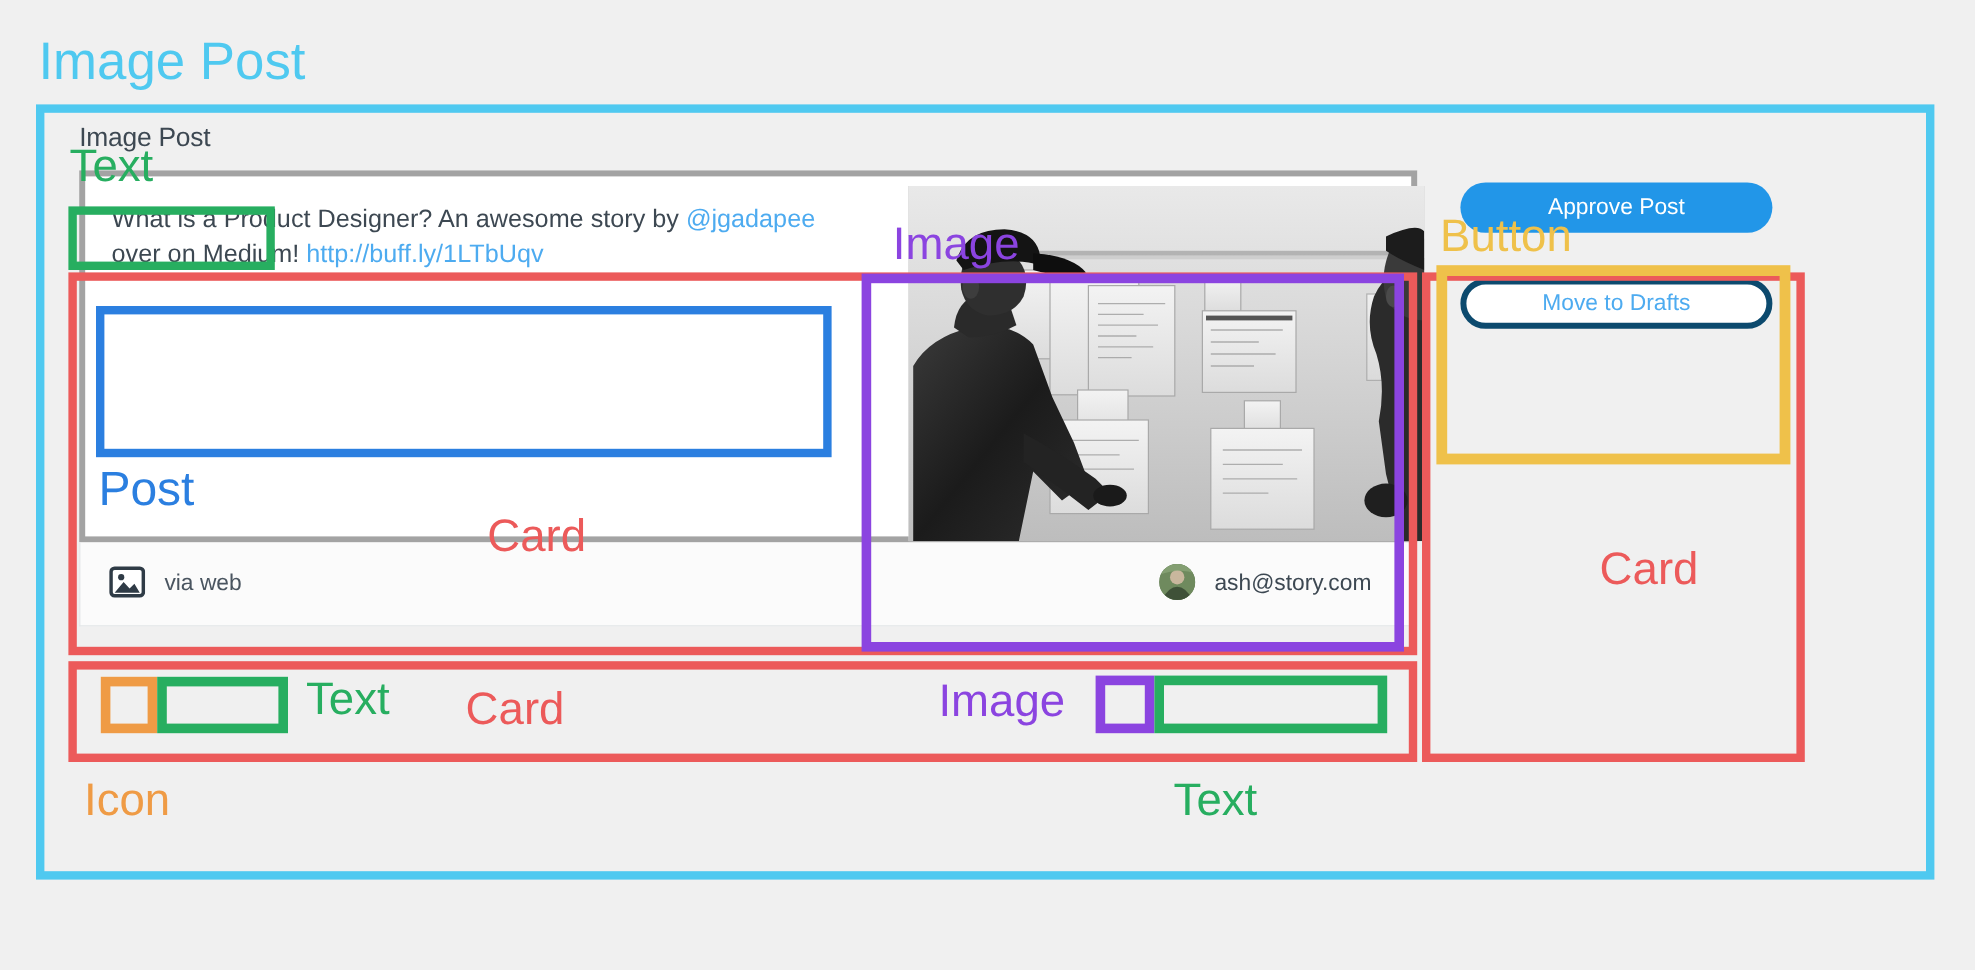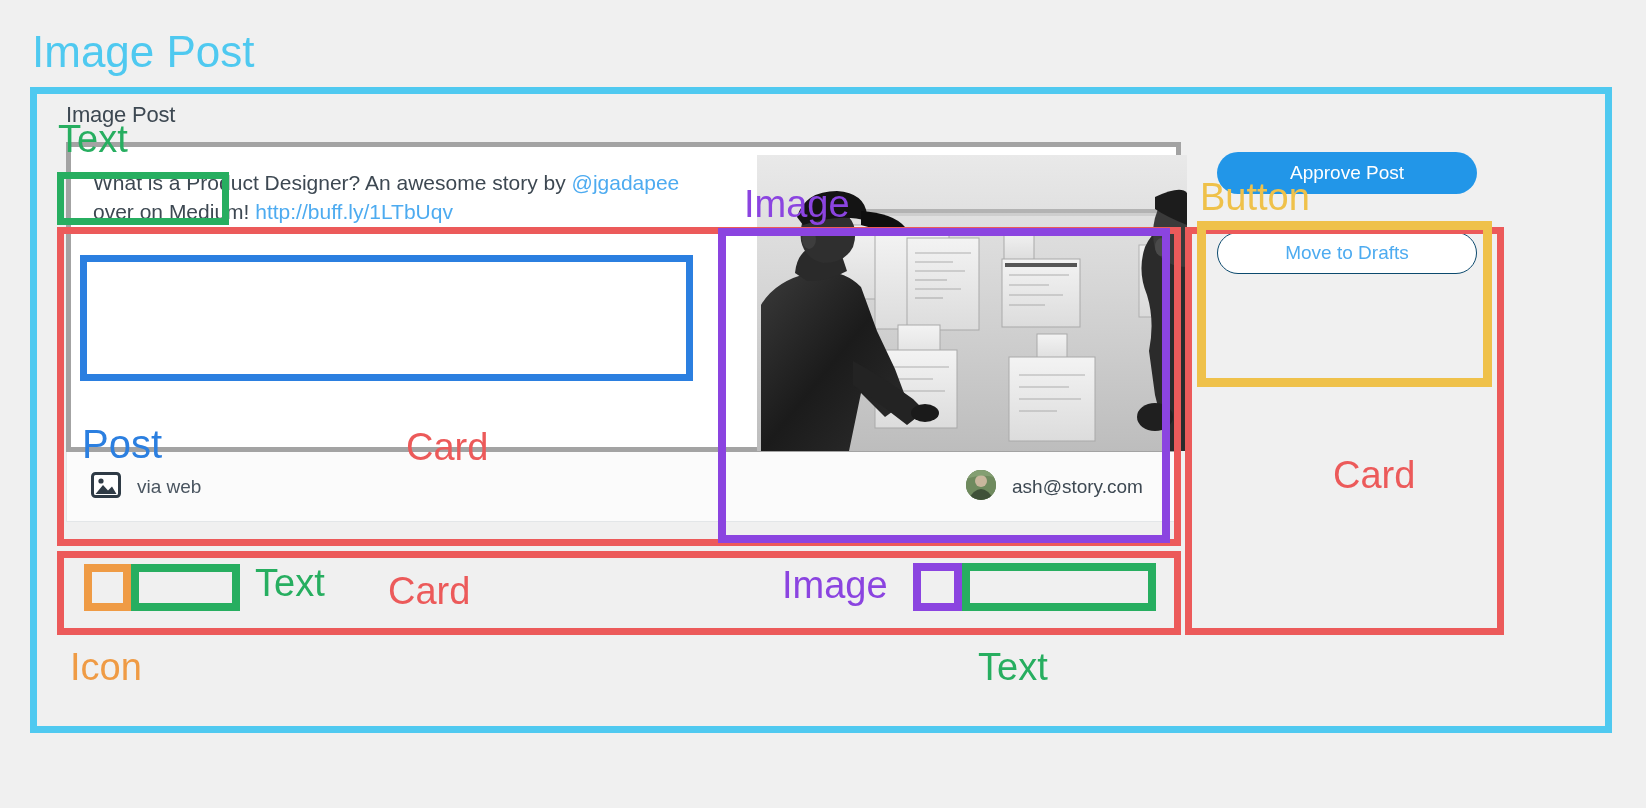--- a/index.html
+++ b/index.html
@@ -125,21 +125,21 @@
   #btn-approve{
     top:10px;
     background:#2296e8;
     color:#ffffff;
     border:none;
   }
   #btn-drafts{
     top:90px;
     background:#ffffff;
     color:#4dabf0;
-    border:1px solid #0c4a6e;
+    border:5px solid #0c4a6e;
   }
 </style>
 </head>
 <body>
 
 <div id="app-surface">
 
   <div id="post-title">Image Post</div>
 
   <div id="main-card">
@@ -288,21 +288,21 @@
 <div class="anno-box" style="left:1197px;top:221px;width:295px;height:166px;border:9px solid #EFC14A;"></div>
 
 <div class="anno-label" style="left:32px;top:30px;font-size:44px;color:#4FC9F0;">Image Post</div>
 
 <div class="anno-label" style="left:58px;top:120px;font-size:38px;color:#27AE60;">Text</div>
 
 <div class="anno-label" style="left:744px;top:185px;font-size:38px;color:#8B44E0;">Image</div>
 
 <div class="anno-label" style="left:1200px;top:178px;font-size:38px;color:#EFC14A;">Button</div>
 
-<div class="anno-label" style="left:82px;top:388px;font-size:40px;color:#2B7FE0;margin-top:36px;">Post</div>
+<div class="anno-label" style="left:82px;top:388px;font-size:40px;color:#2B7FE0;">Post</div>
 
 <div class="anno-label" style="left:406px;top:428px;font-size:38px;color:#EC5A5A;">Card</div>
 
 <div class="anno-label" style="left:255px;top:564px;font-size:38px;color:#27AE60;">Text</div>
 
 <div class="anno-label" style="left:388px;top:572px;font-size:38px;color:#EC5A5A;">Card</div>
 
 <div class="anno-label" style="left:782px;top:566px;font-size:38px;color:#8B44E0;">Image</div>
 
 <div class="anno-label" style="left:978px;top:648px;font-size:38px;color:#27AE60;">Text</div>

